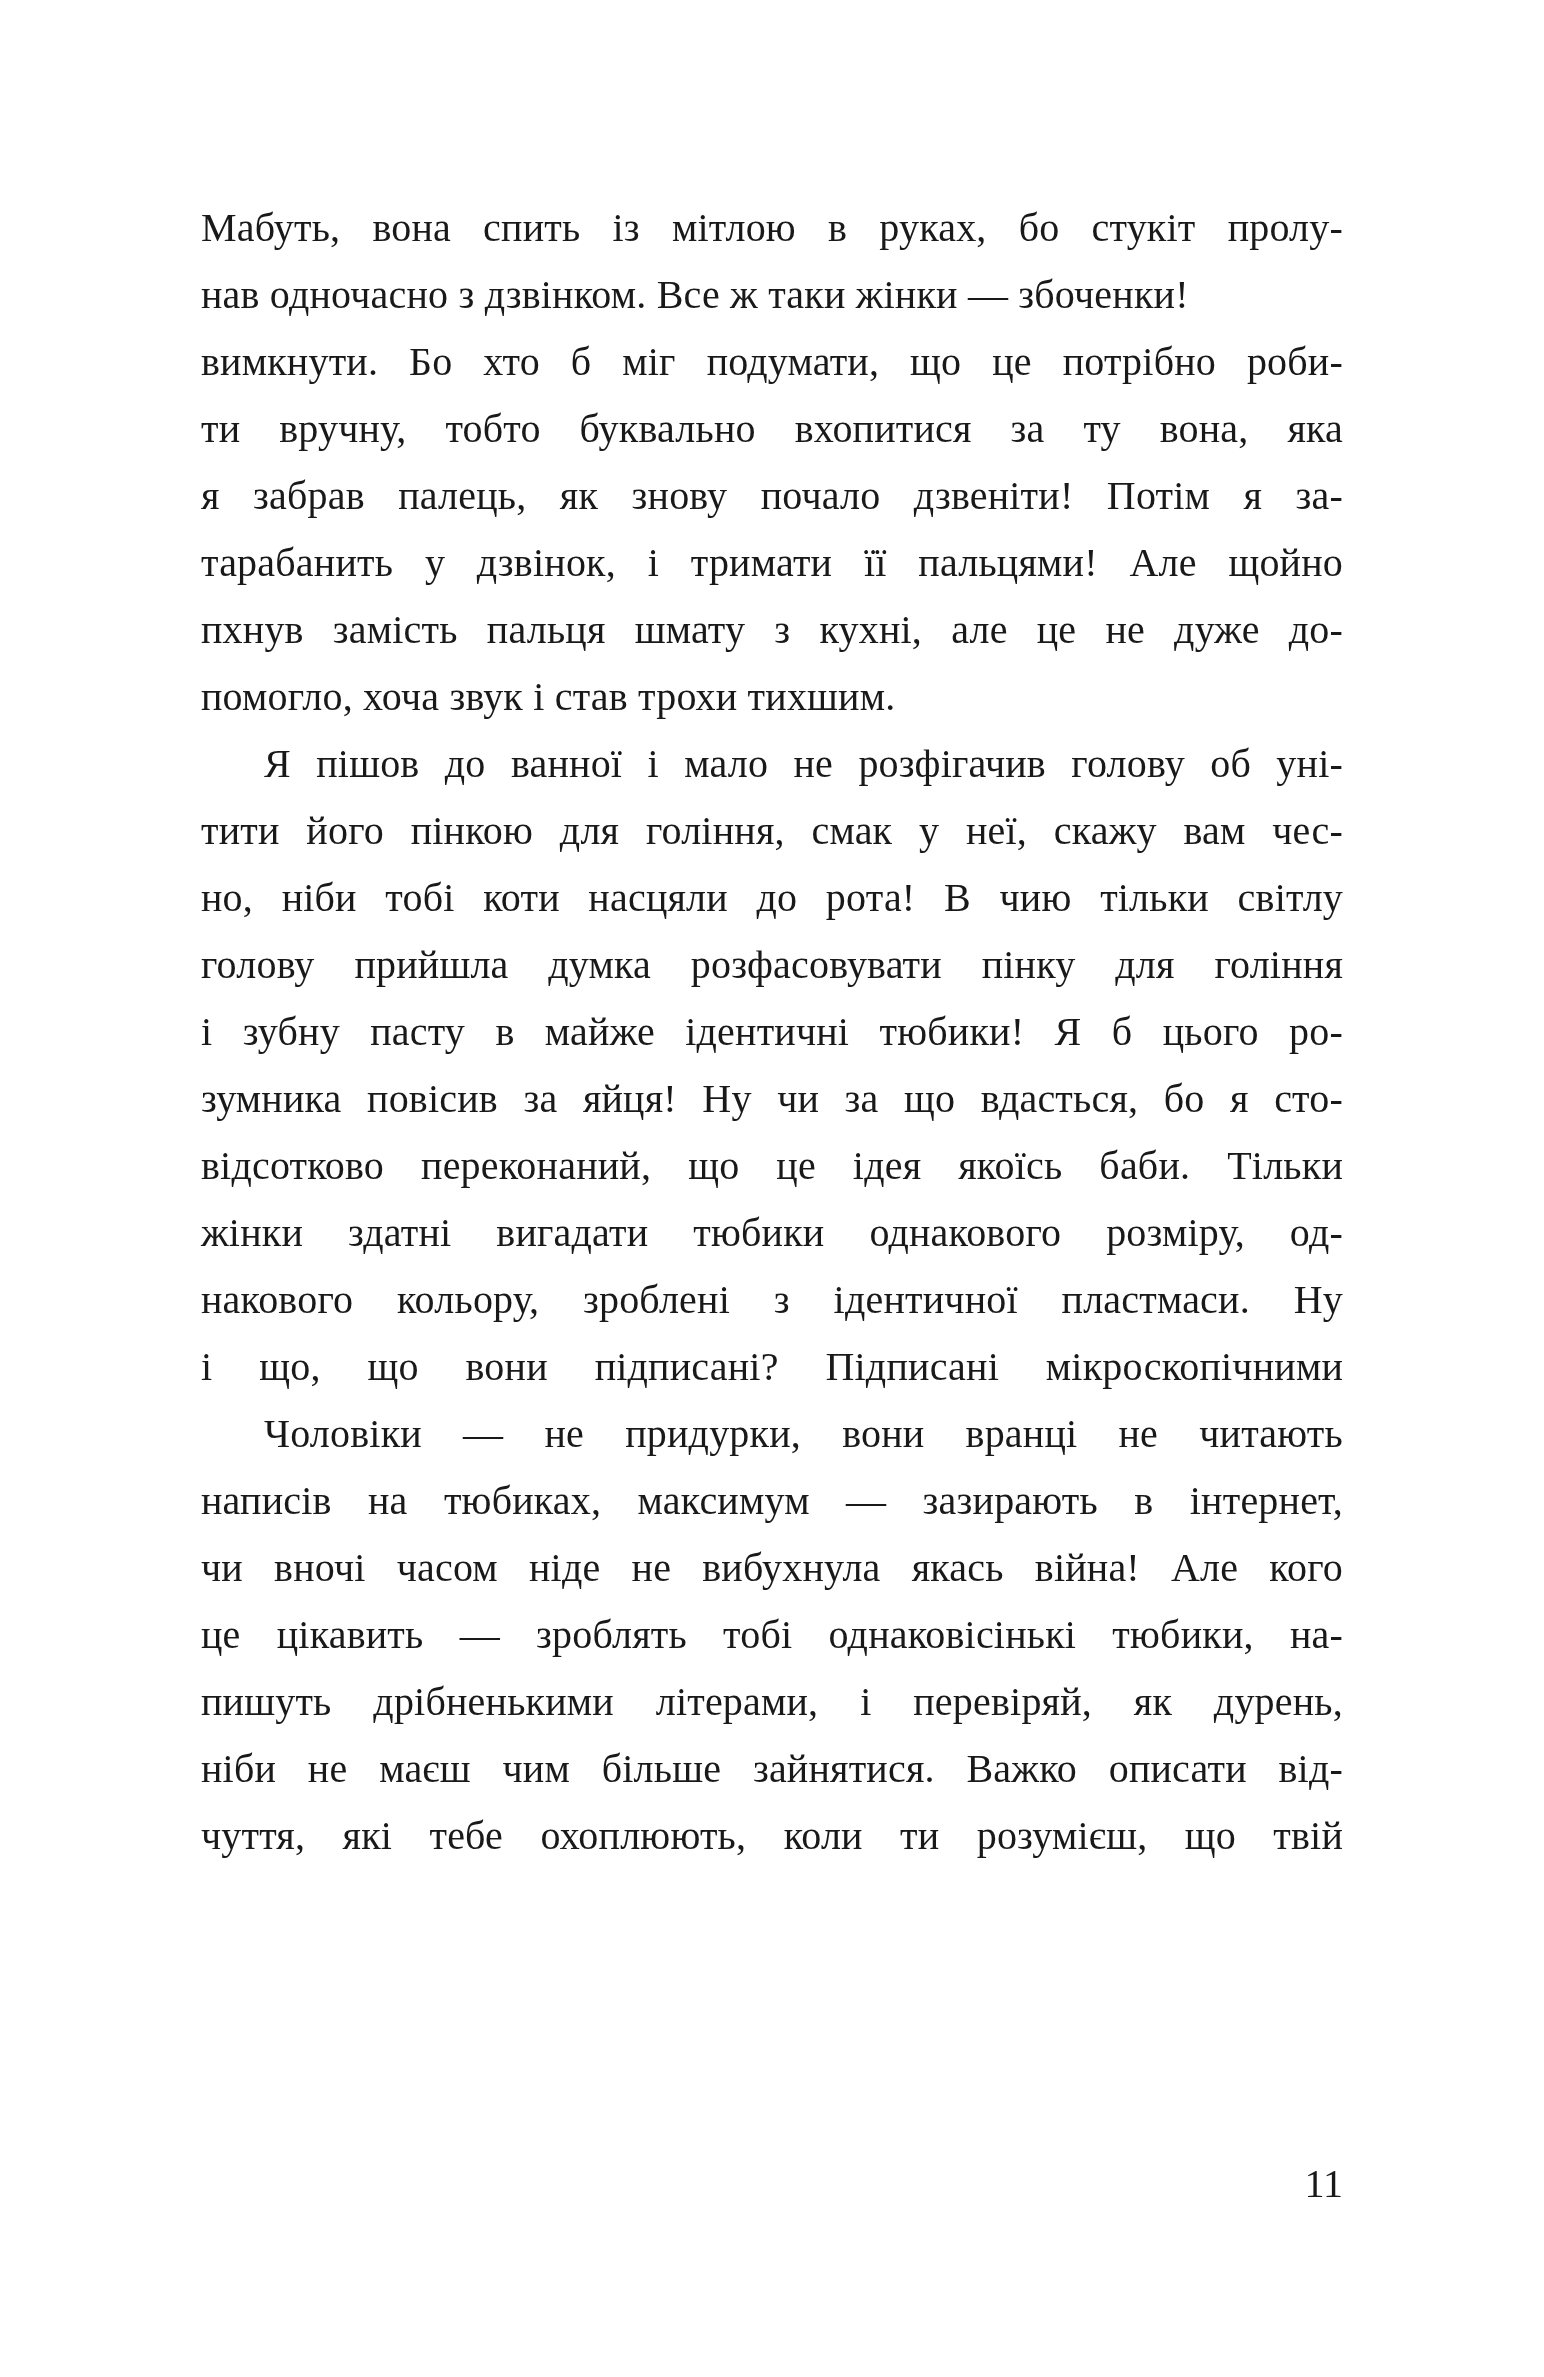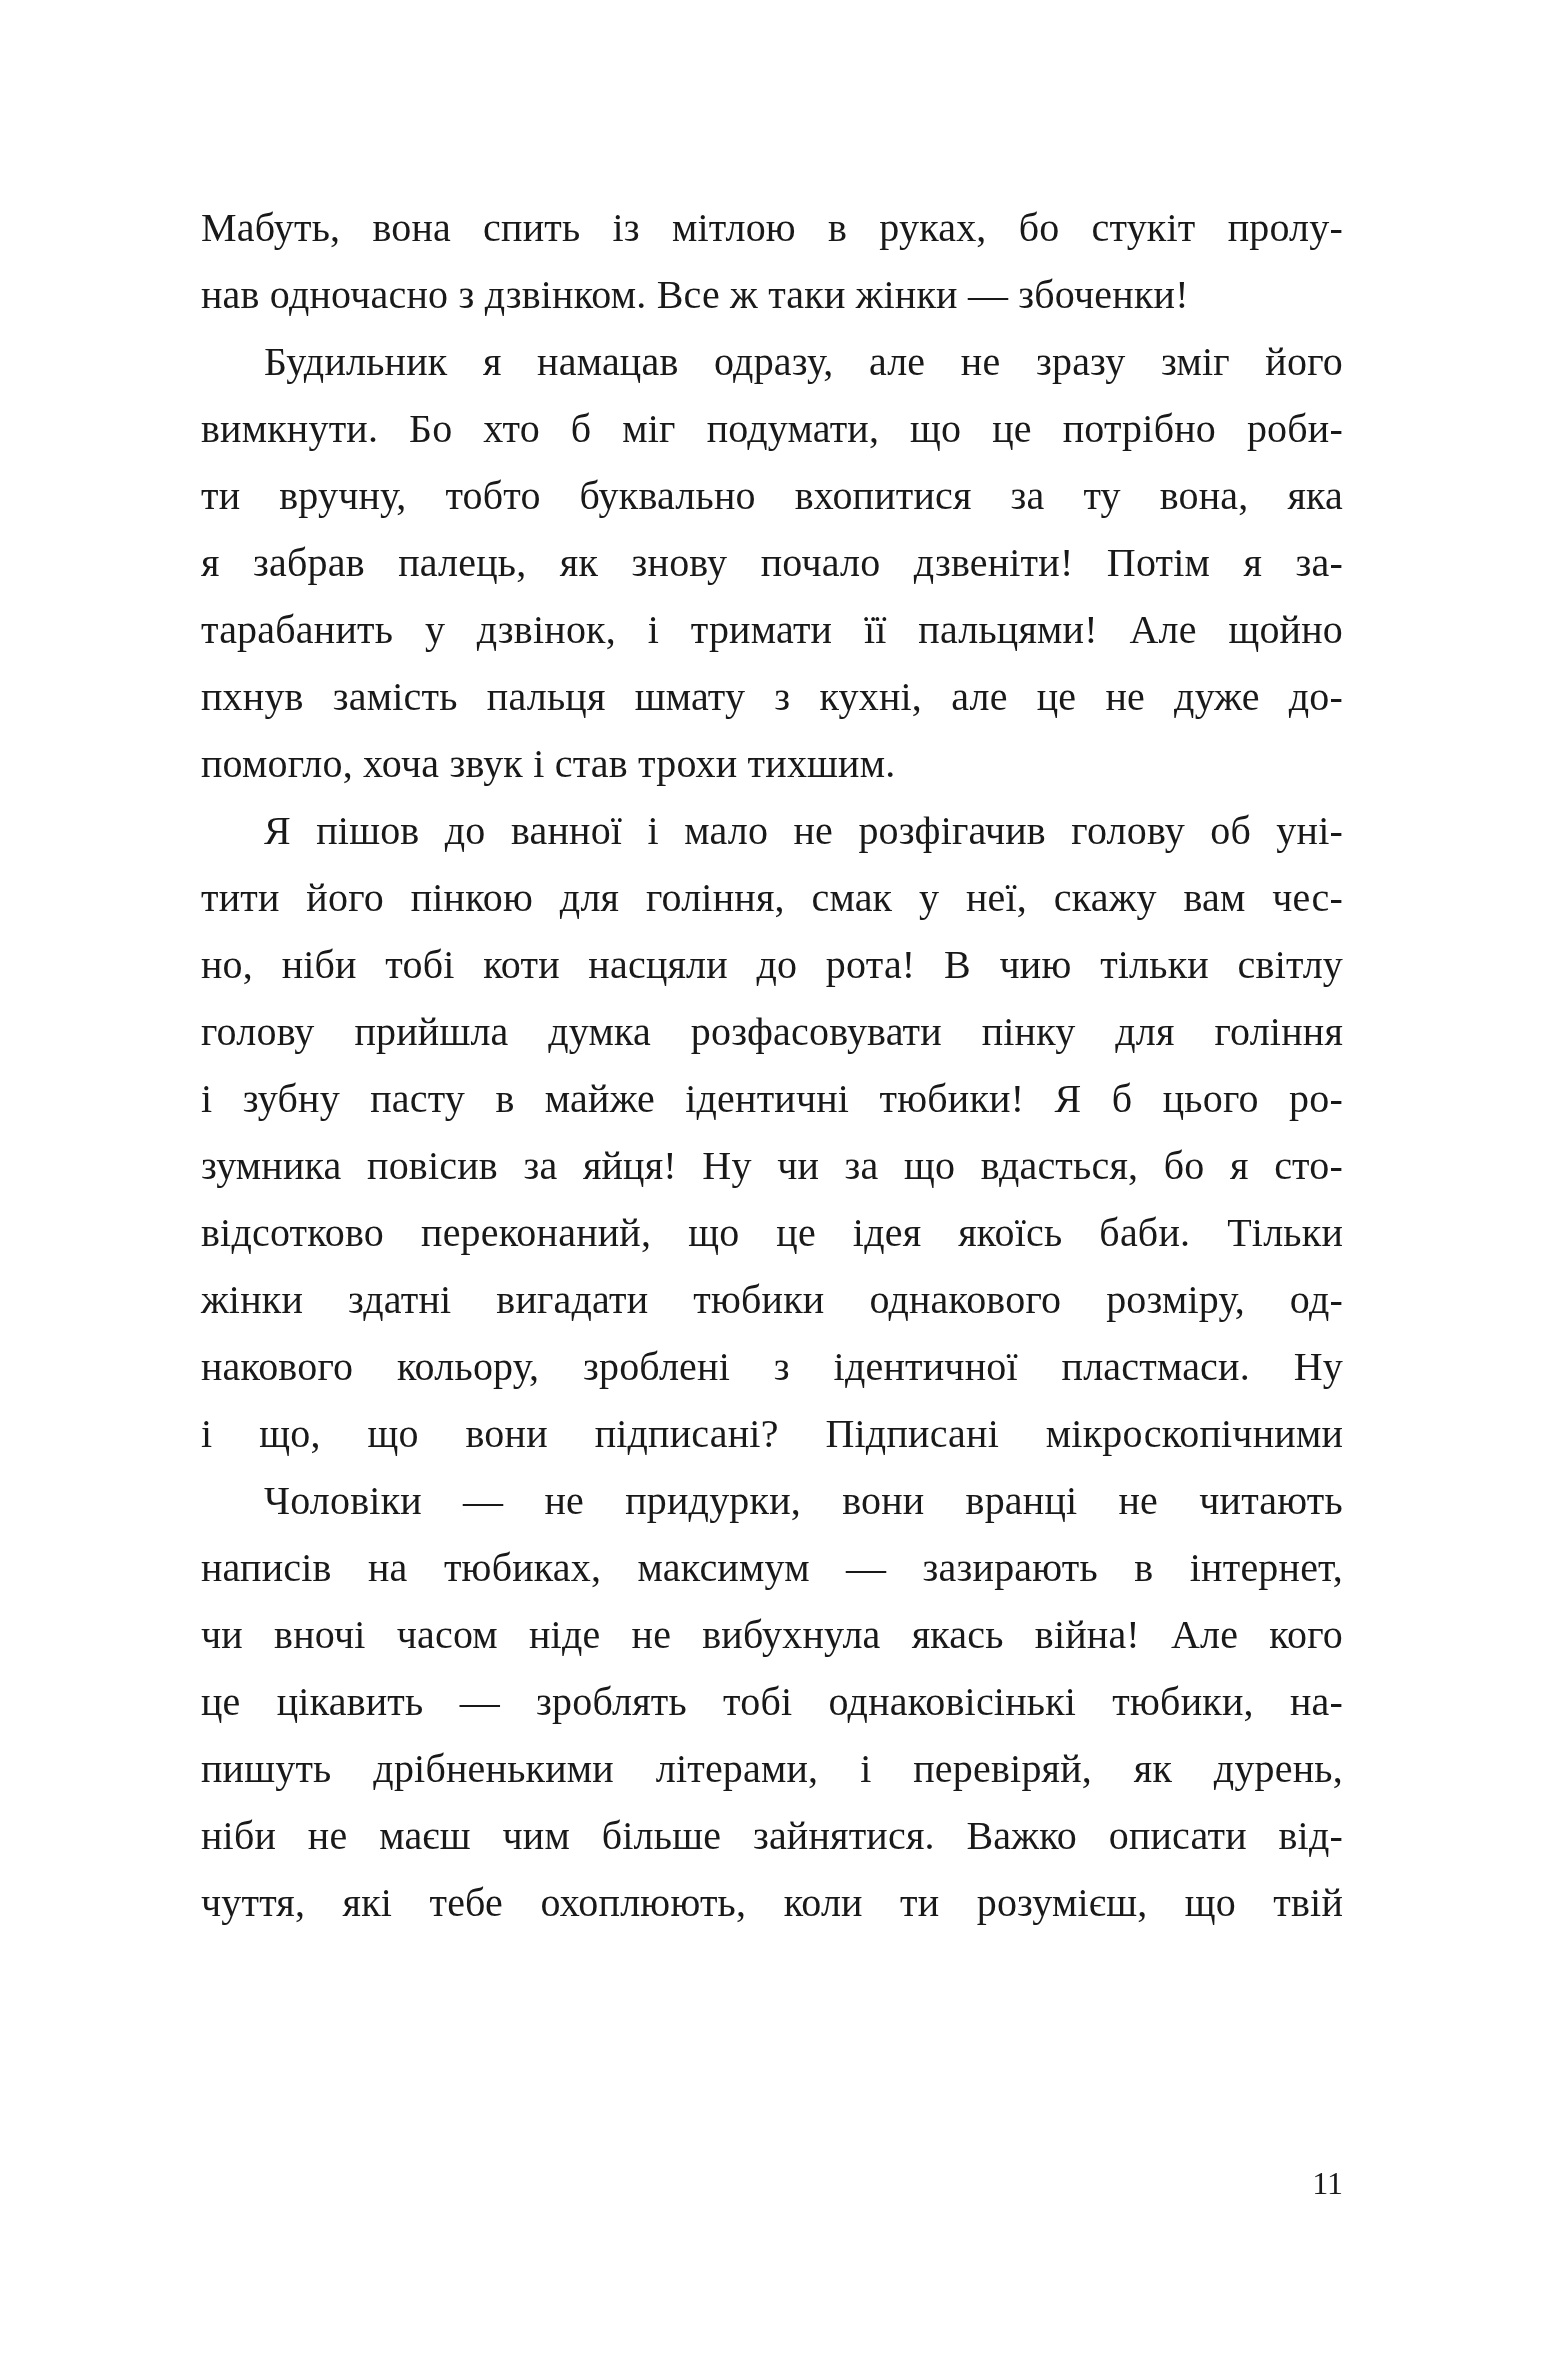--- a/index.html
+++ b/index.html
@@ -40,36 +40,35 @@
   .line.align-left {
     text-align: left;
     text-align-last: left;
   }
   .page-number {
     position: absolute;
     left: 201px;
     top: 2164px;
     width: 1142px;
     text-align: right;
-    font-size: 32px;
+    font-size: 40px;
     line-height: 39px;
     color: #191919;
   }
 </style>
 </head>
 <body>
 
 <div class="page">
   <div class="text-block" id="text-block">
       <div class="paragraph">
         <div class="line">Мабуть, вона спить із мітлою в руках, бо стукіт пролу-</div>
         <div class="line align-left">нав одночасно з дзвінком. Все ж таки жінки — збоченки!</div>
       </div>
       <div class="paragraph">
-        <div class="line first-indent">Будильник я намацав одразу, але не зразу зміг його</div>
         <div class="line">вимкнути. Бо хто б міг подумати, що це потрібно роби-</div>
         <div class="line">ти вручну, тобто буквально вхопитися за ту вона, яка</div>
         <div class="line">я забрав палець, як знову почало дзвеніти! Потім я за-</div>
         <div class="line">тарабанить у дзвінок, і тримати її пальцями! Але щойно</div>
         <div class="line">пхнув замість пальця шмату з кухні, але це не дуже до-</div>
         <div class="line align-left">помогло, хоча звук і став трохи тихшим.</div>
       </div>
       <div class="paragraph">
         <div class="line first-indent">Я пішов до ванної і мало не розфігачив голову об уні-</div>
         <div class="line">тити його пінкою для гоління, смак у неї, скажу вам чес-</div>

